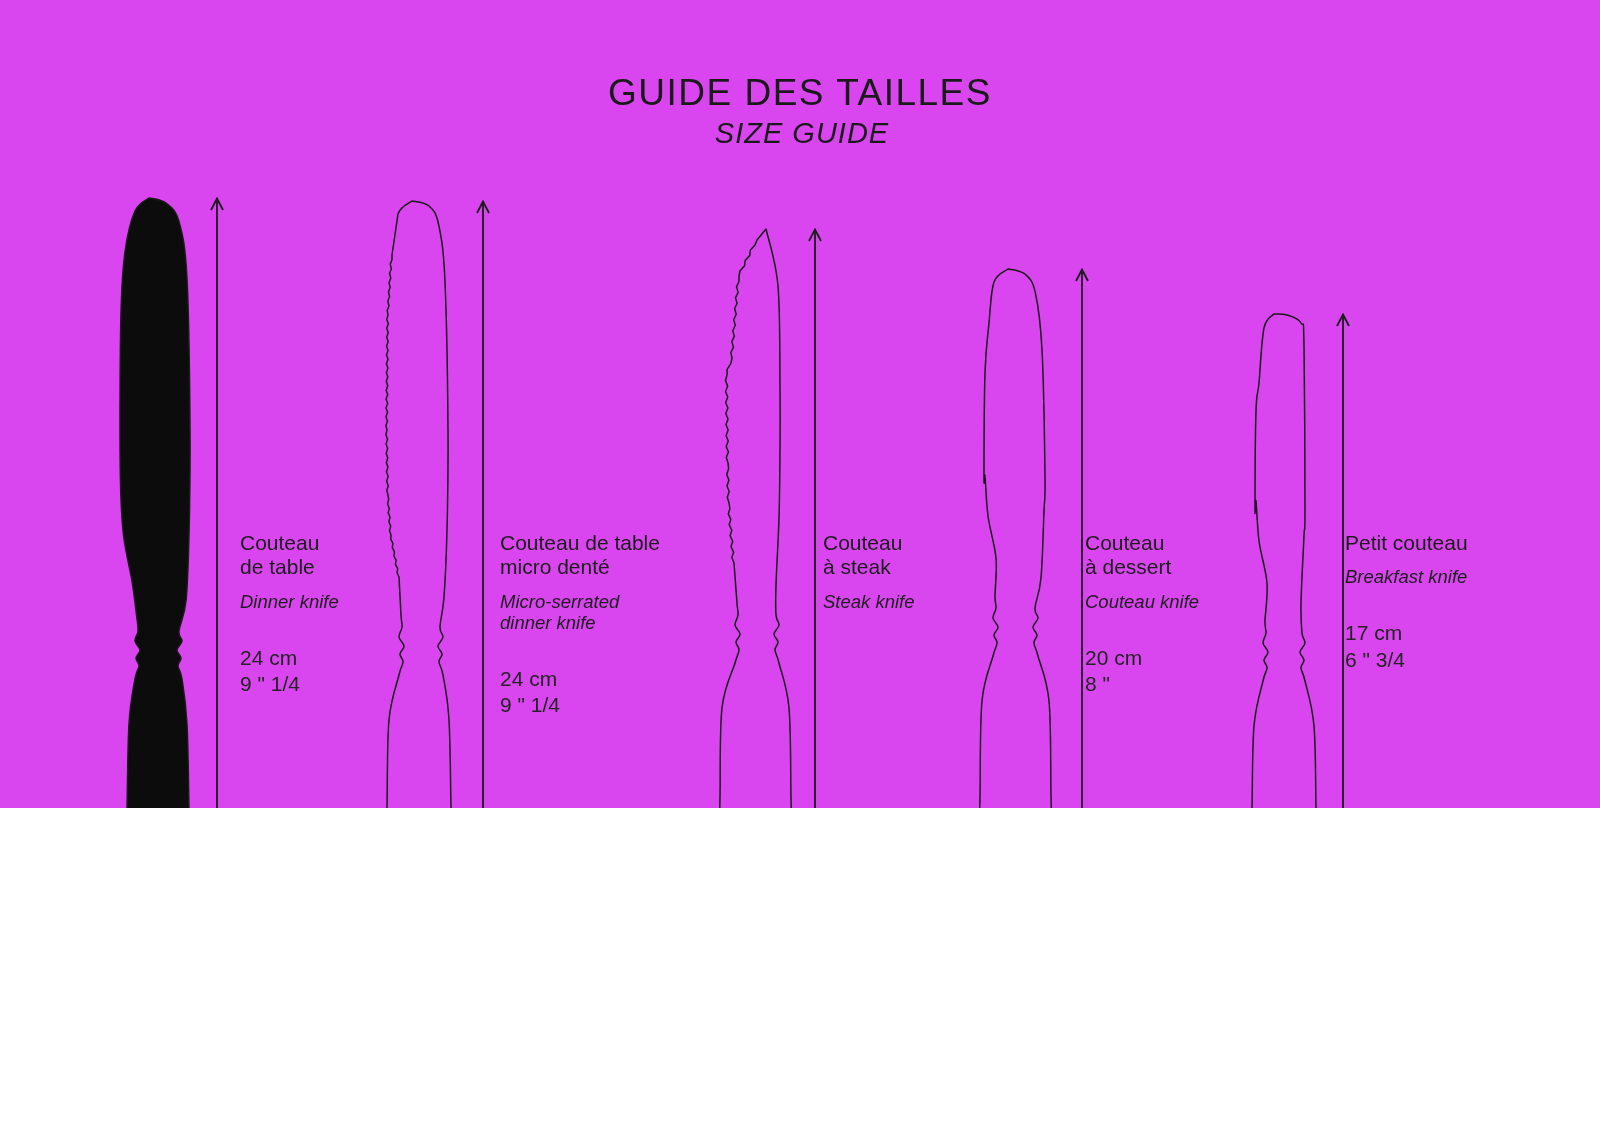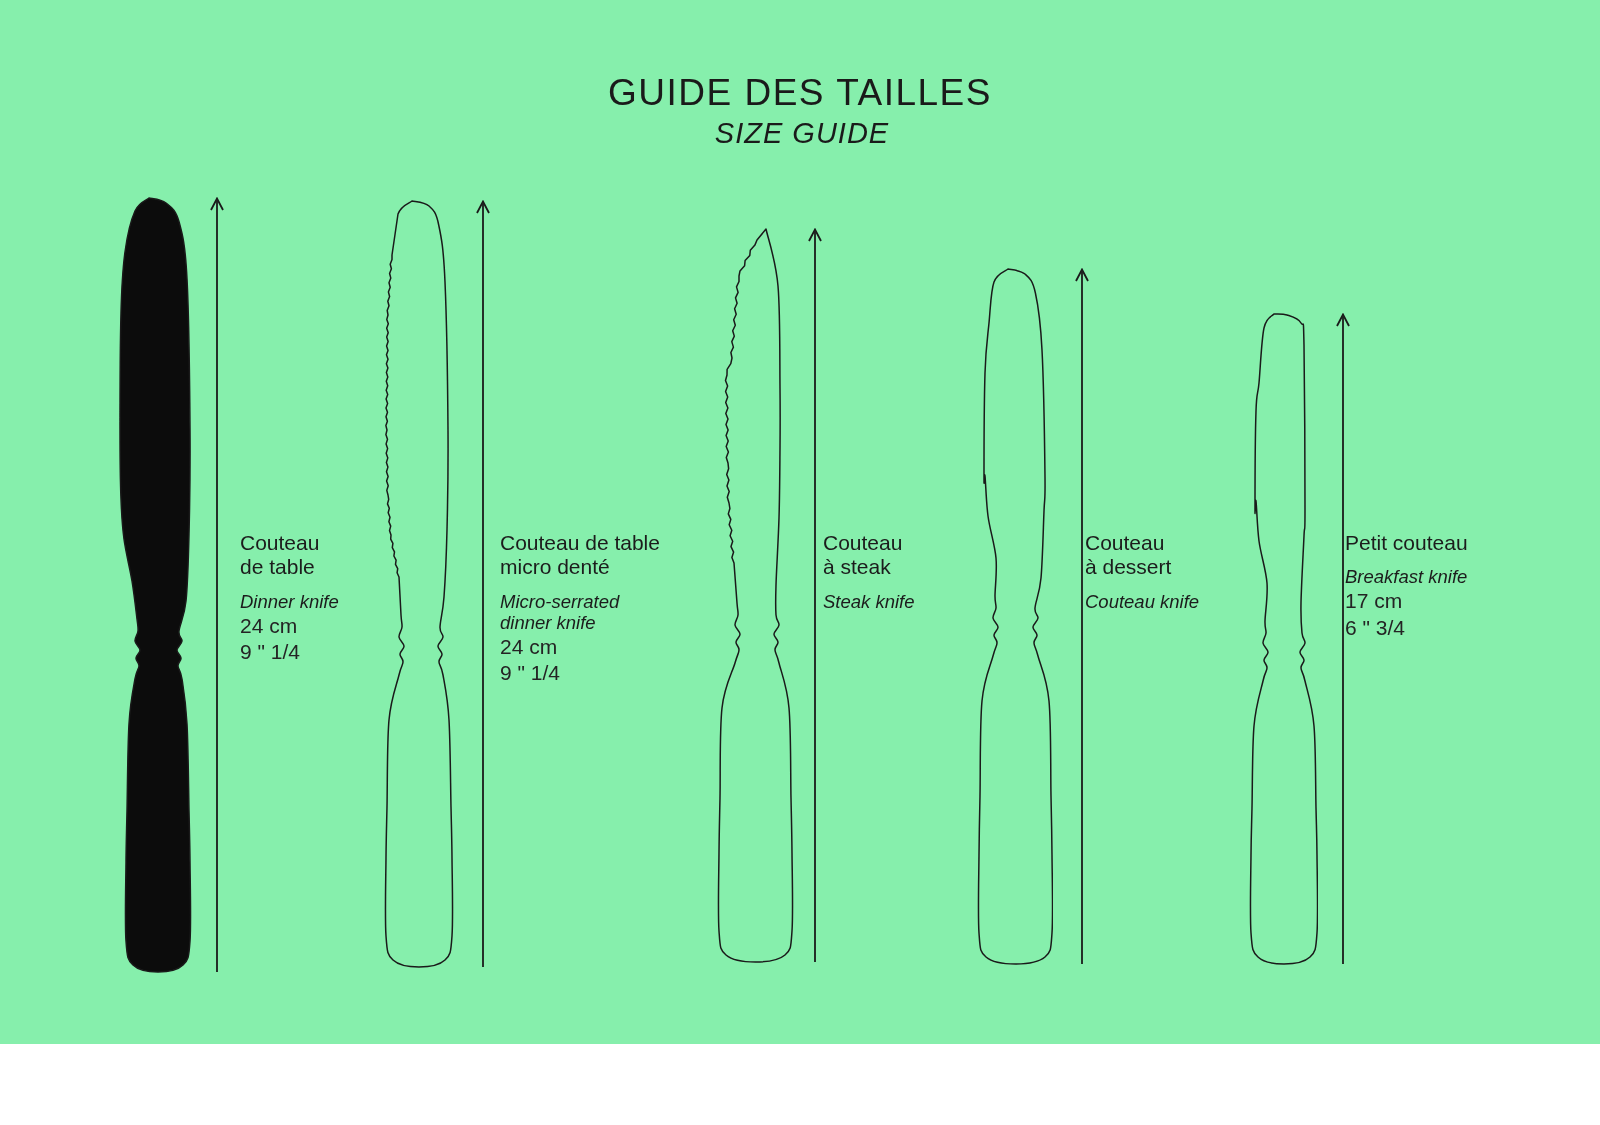--- a/index.html
+++ b/index.html
@@ -1,34 +1,34 @@
 <!DOCTYPE html>
 <html><head>
 <meta charset="utf-8">
 <style>
   html,body{margin:0;padding:0;background:#ffffff;}
   .stage{
-    position:relative;width:1600px;height:1044px;background:#86efac;
+    position:relative;width:1600px;height:808px;background:#d946ef;
     font-family:"Liberation Sans", sans-serif;color:#1a1a1a;overflow:hidden;
   }
   .header{position:absolute;top:72px;left:0;width:100%;text-align:center;}
   .title-main{
     font-size:37px;font-weight:400;letter-spacing:1.5px;color:#1a1a1a;
     margin:0;line-height:1.15;
   }
   .title-sub{
     font-size:29px;font-weight:400;font-style:italic;letter-spacing:1px;
     color:#1a1a1a;margin:2px 0 0 4px;line-height:1.15;
   }
   .knife-svg{position:absolute;display:block;}
   .arrow-svg{position:absolute;display:block;}
   .label{position:absolute;top:531px;width:245px;}
   .name-fr{font-size:21px;line-height:1.16;white-space:pre-line;color:#1c1c1c;}
   .name-en{font-size:18.5px;font-style:italic;line-height:1.13;margin-top:12px;white-space:pre-line;color:#1c1c1c;}
-  .dims{margin-top:0;font-size:21px;line-height:1.28;color:#242424;}
+  .dims{margin-top:32px;font-size:21px;line-height:1.28;color:#242424;}
   .dim-cm,.dim-in{white-space:pre;}
 </style>
 </head>
 <body>
 
 <div class="stage">
 
   <div class="header">
     <h1 class="title-main">GUIDE DES TAILLES</h1>
     <h2 class="title-sub">SIZE GUIDE</h2>
@@ -86,20 +86,24 @@
       <path d="M 31 1 C 33.8 1.8, 43.4 2, 48 6 C 52.6 10, 55.6 12.3, 58.4 25 C 61.2 37.7, 63.4 51.3, 65 82 C 66.6 112.7, 67.7 182.2, 68 209 C 68.3 235.8, 67.7 226.2, 67 243 C 66.3 259.8, 65.5 293.8, 64 310 C 62.5 326.2, 58.5 333.3, 58 340 C 57.5 346.7, 61.3 346.8, 61 350 C 60.7 353.2, 56.2 356.2, 56 359 C 55.8 361.8, 59.8 364.3, 60 367 C 60.2 369.7, 56.8 371.5, 57 375 C 57.2 378.5, 58.5 378.3, 61 388 C 63.5 397.7, 69.8 409.7, 72 433 C 74.2 456.3, 73.5 502.3, 74 528 C 74.5 553.7, 74.8 564.2, 75 587 C 75.2 609.8, 76.2 648, 75 665 C 73.8 682, 74.1 683.8, 68 689 C 61.9 694.2, 48.3 696, 38.5 696 C 28.7 696, 15.1 694.2, 9 689 C 2.9 683.8, 3.2 682, 2 665 C 0.8 648, 1.8 609.8, 2 587 C 2.2 564.2, 2.5 553.7, 3 528 C 3.5 502.3, 2.8 456.3, 5 433 C 7.2 409.7, 13.5 397.7, 16 388 C 18.5 378.3, 19.8 378.5, 20 375 C 20.2 371.5, 16.8 369.7, 17 367 C 17.2 364.3, 21.2 361.8, 21 359 C 20.8 356.2, 16.3 353.2, 16 350 C 15.7 346.8, 18.7 343.7, 19 340 C 19.3 336.3, 18 336.3, 18 328 C 18 319.7, 20.2 303.3, 19 290 C 17.8 276.7, 12.8 261.7, 11 248 C 9.2 234.3, 8.7 214.5, 8 208 C 7.3 201.5, 7 226.2, 7 209 C 7 191.8, 7.2 130.7, 8 105 C 8.8 79.3, 10.5 70.2, 12 55 C 13.5 39.8, 13.8 23, 17 14 C 20.2 5, 28.7 3.2, 31 1 Z" fill="none" stroke="#1a1a1a" stroke-width="1.5" stroke-linejoin="round"></path>
     </svg>
   <svg class="arrow-svg" style="left:1074px;top:268px;" width="16" height="697" viewBox="0 0 16 697">
       <line x1="8" y1="4" x2="8" y2="696" stroke="#1a1a1a" stroke-width="1.8"></line>
       <polyline points="2,13 8,1.5 14,13" fill="none" stroke="#1a1a1a" stroke-width="1.8"></polyline>
     </svg>
   <div class="label" style="left:1085px;">
     <div class="name-fr">Couteau
 à dessert</div>
     <div class="name-en">Couteau knife</div>
+    <div class="dims">
+      <div class="dim-cm">20 cm</div>
+      <div class="dim-in">8 "</div>
+    </div>
   </div>
 
   <svg class="knife-svg" style="left:1248px;top:313px;" width="70" height="652" viewBox="0 0 70 652">
       <path d="M 26 1 C 28.2 1.2, 34.5 0.5, 39 2 C 43.5 3.5, 50.2 5, 53 10 C 55.8 15, 55.3 1, 56 32 C 56.7 63, 57 164.2, 57 196 C 57 227.8, 56.7 207.3, 56 223 C 55.3 238.7, 53.3 273.8, 53 290 C 52.7 306.2, 53.3 313.3, 54 320 C 54.7 326.7, 57.3 326.8, 57 330 C 56.7 333.2, 52.2 336.2, 52 339 C 51.8 341.8, 55.8 344.3, 56 347 C 56.2 349.7, 52.8 351.5, 53 355 C 53.2 358.5, 54.8 358.3, 57 368 C 59.2 377.7, 64.2 391.8, 66 413 C 67.8 434.2, 67.5 473.5, 68 495 C 68.5 516.5, 68.8 521.2, 69 542 C 69.2 562.8, 70.2 603, 69 620 C 67.8 637, 67.5 638.8, 62 644 C 56.5 649.2, 44.7 651, 36 651 C 27.3 651, 15.5 649.2, 10 644 C 4.5 638.8, 4.2 637, 3 620 C 1.8 603, 2.8 562.8, 3 542 C 3.2 521.2, 3.5 516.5, 4 495 C 4.5 473.5, 4.2 434.2, 6 413 C 7.8 391.8, 12.8 377.7, 15 368 C 17.2 358.3, 18.8 358.5, 19 355 C 19.2 351.5, 15.8 349.7, 16 347 C 16.2 344.3, 20.2 341.8, 20 339 C 19.8 336.2, 15.3 333.2, 15 330 C 14.7 326.8, 17.7 323.7, 18 320 C 18.3 316.3, 16.8 316.3, 17 308 C 17.2 299.7, 20 283.3, 19 270 C 18 256.7, 12.8 241.7, 11 228 C 9.2 214.3, 8.7 193.3, 8 188 C 7.3 182.7, 7 211, 7 196 C 7 181, 7.3 119, 8 98 C 8.7 77, 9.7 83.8, 11 70 C 12.3 56.2, 13.5 26.5, 16 15 C 18.5 3.5, 24.3 3.3, 26 1 Z" fill="none" stroke="#1a1a1a" stroke-width="1.5" stroke-linejoin="round"></path>
     </svg>
   <svg class="arrow-svg" style="left:1335px;top:313px;" width="16" height="652" viewBox="0 0 16 652">
       <line x1="8" y1="4" x2="8" y2="651" stroke="#1a1a1a" stroke-width="1.8"></line>
       <polyline points="2,13 8,1.5 14,13" fill="none" stroke="#1a1a1a" stroke-width="1.8"></polyline>
     </svg>
   <div class="label" style="left:1345px;">

